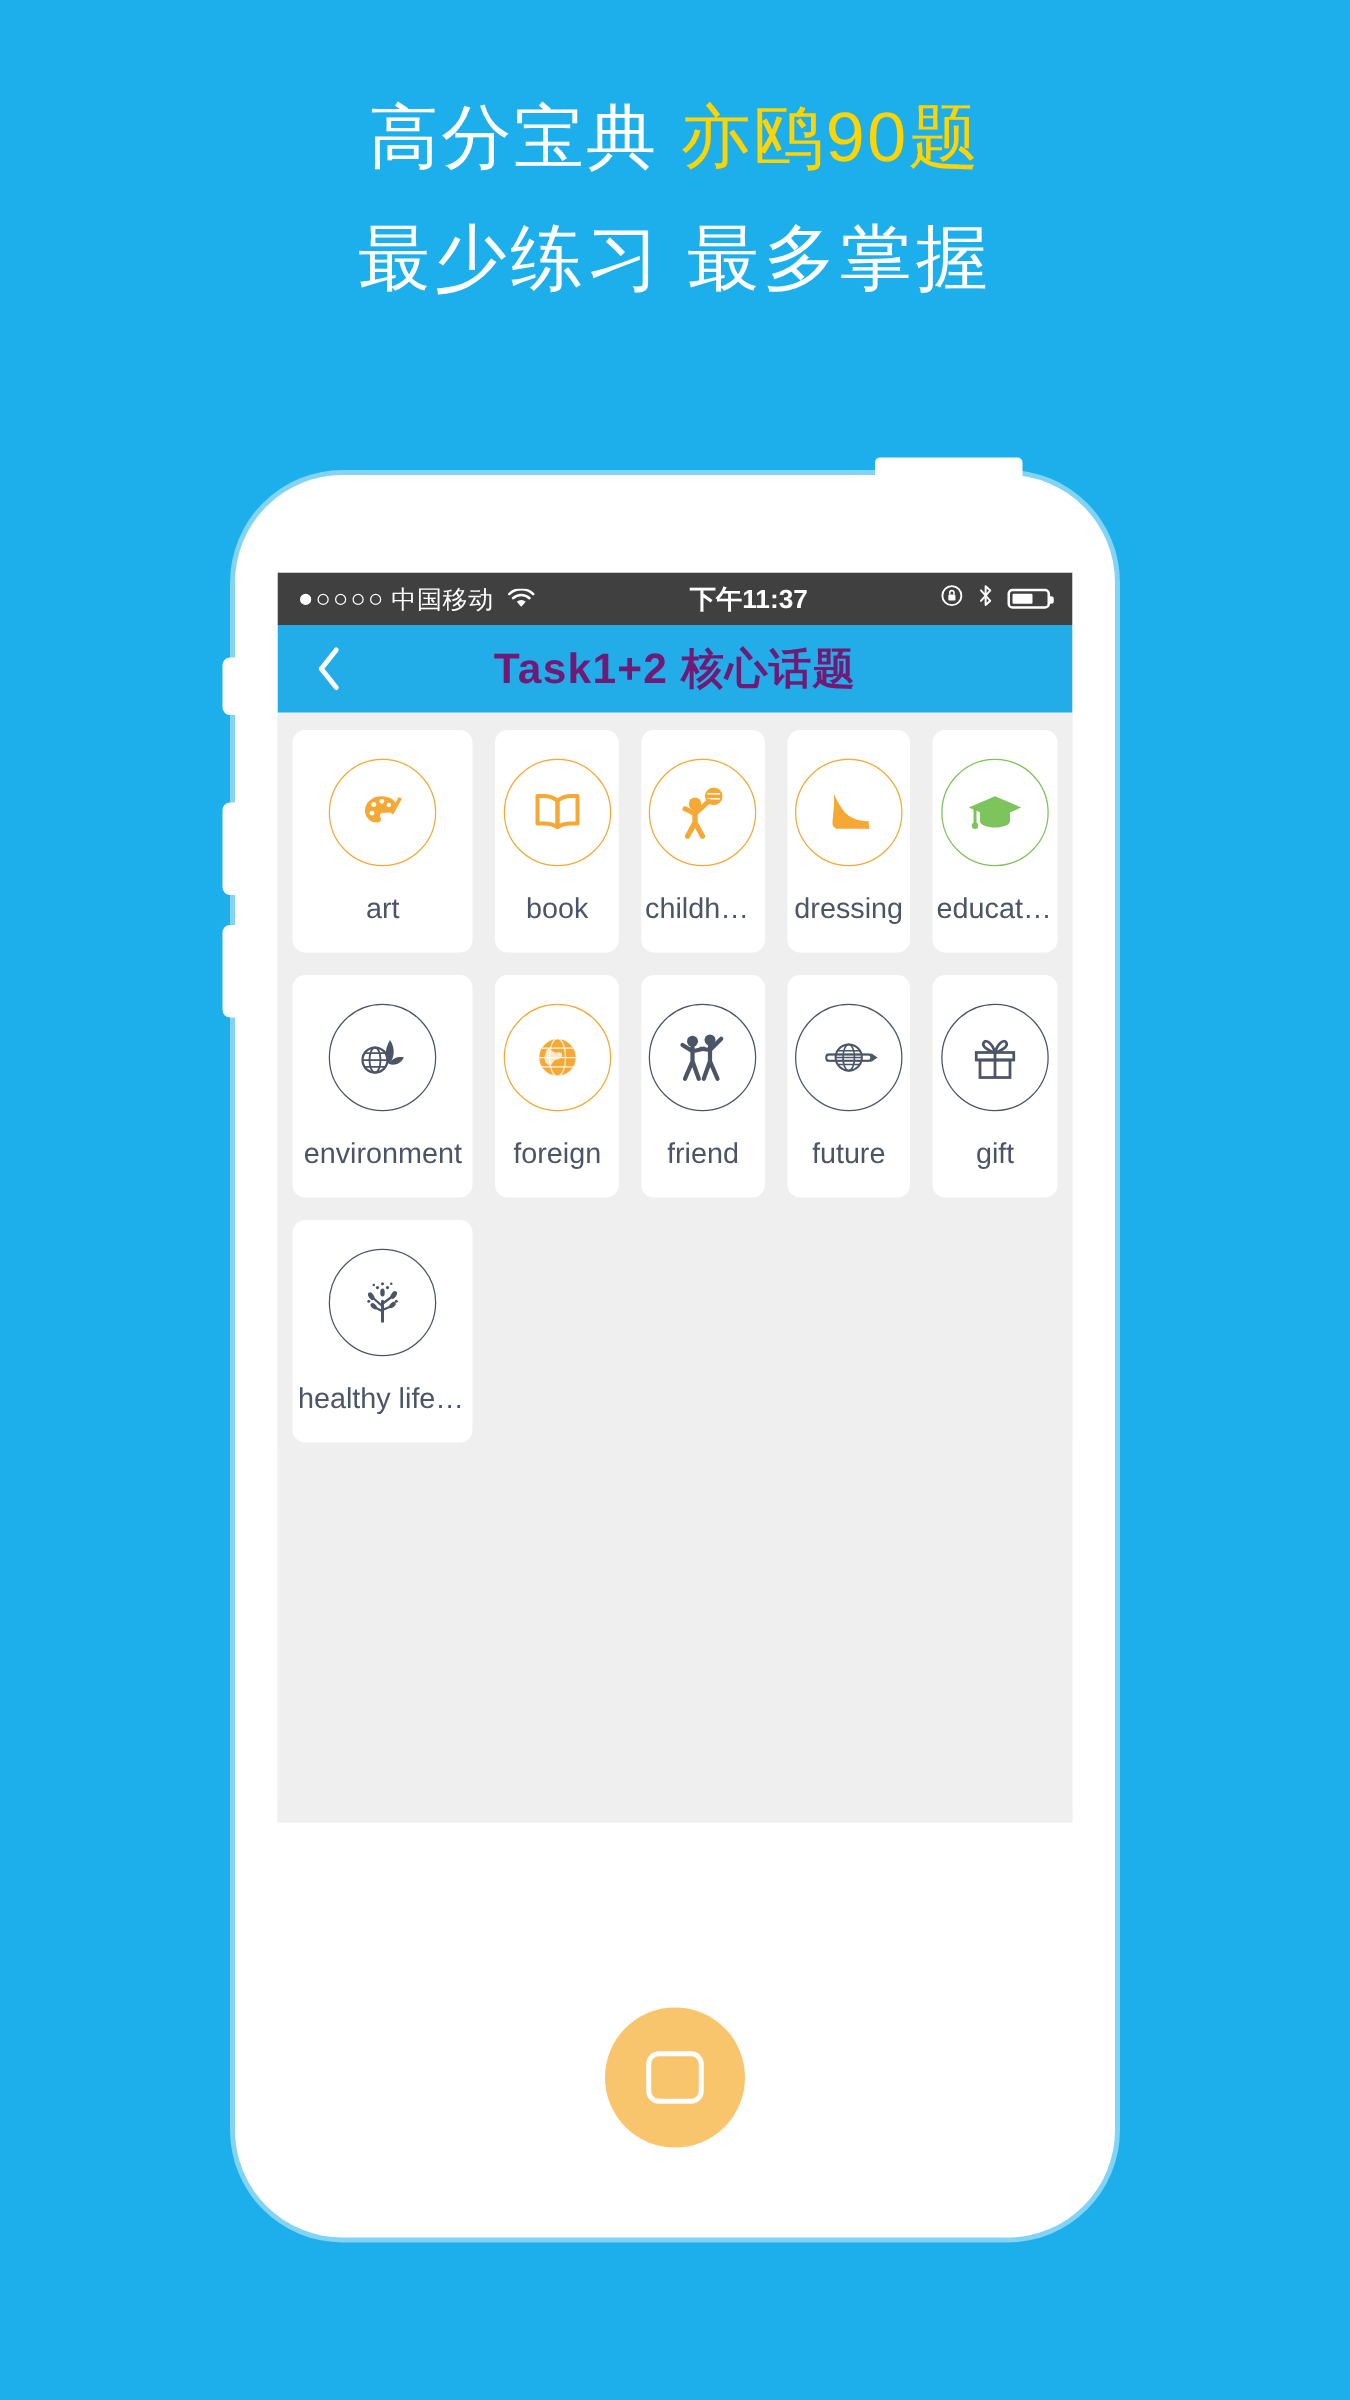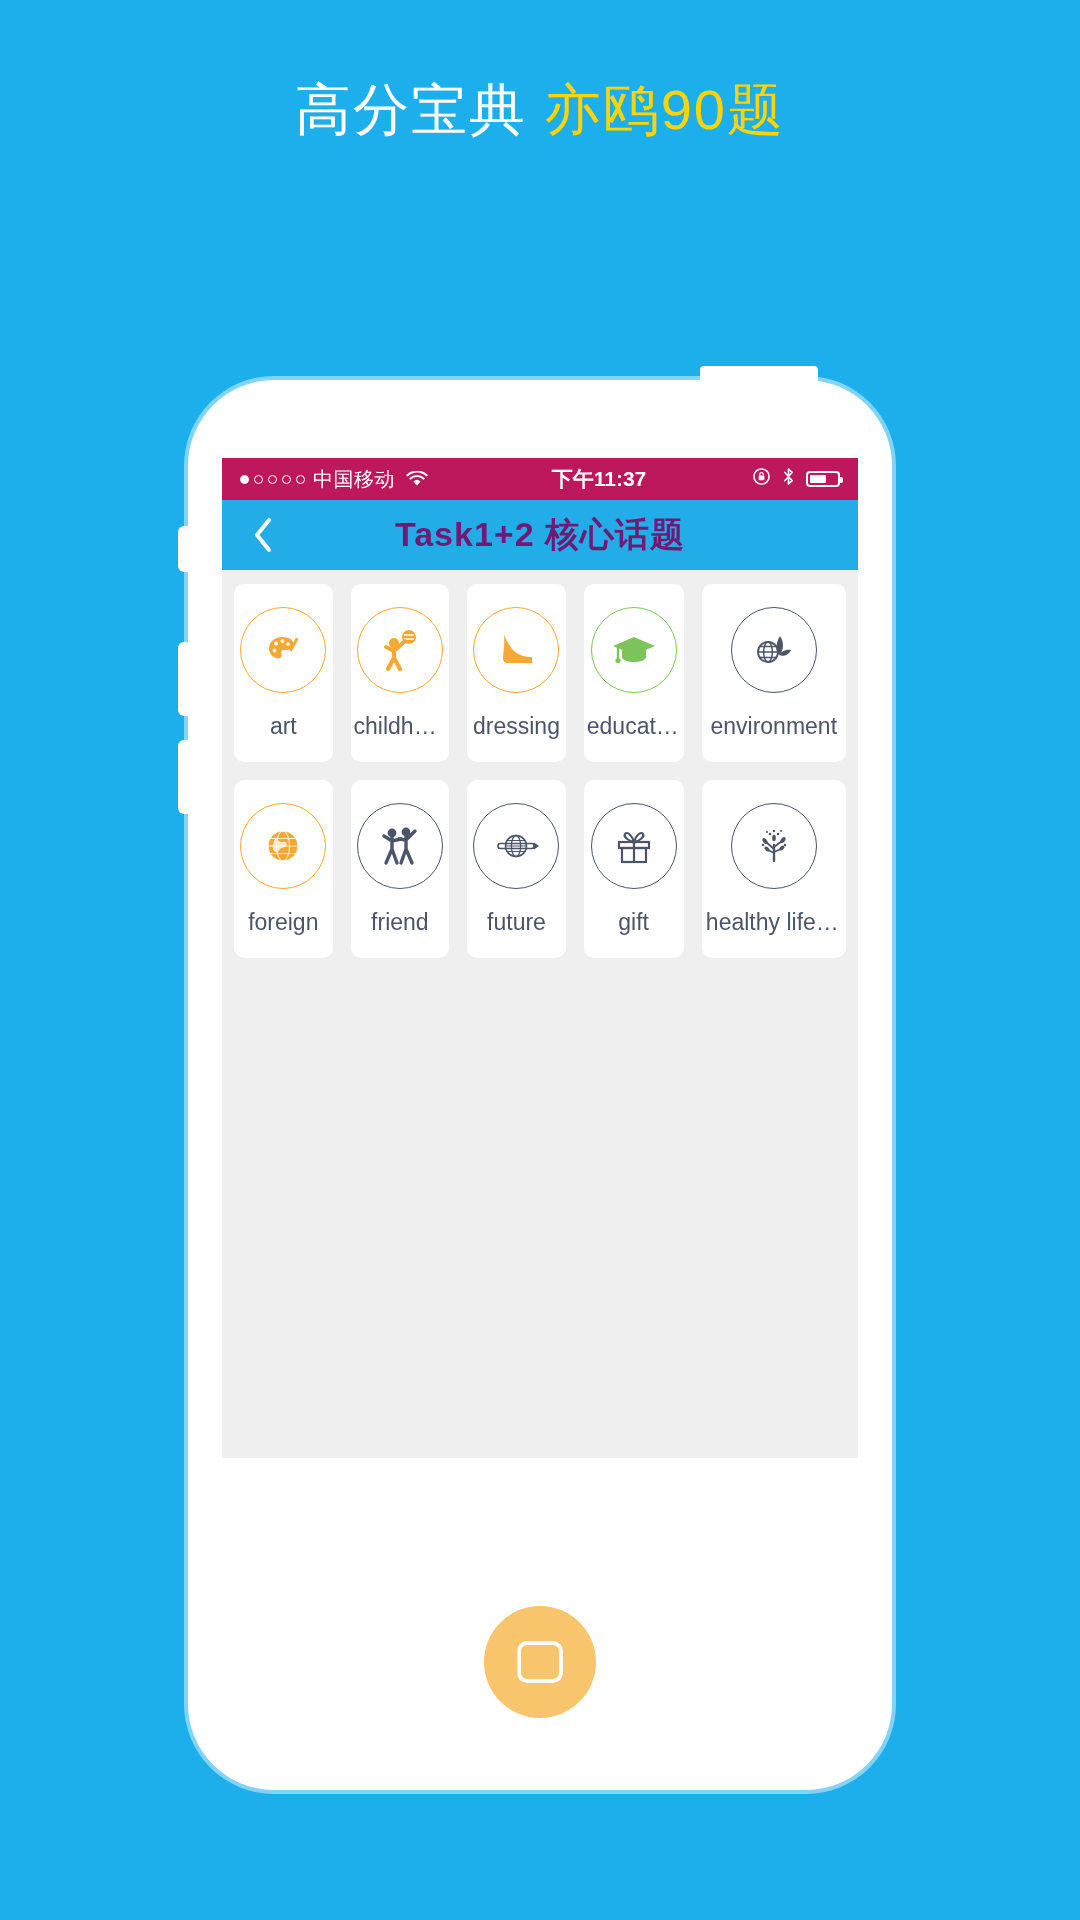--- a/index.html
+++ b/index.html
@@ -73,21 +73,21 @@
     top:78px;
     width:636px;
     height:1000px;
     background:#EFEFEF;
     overflow:hidden;
   }
 
   
   .statusbar {
     height:42px;
-    background:#be185d;
+    background:#404040;
     display:flex;
     align-items:center;
     padding:0 18px;
     color:#ffffff;
     font-size:20px;
   }
   .sb-left { display:flex; align-items:center; gap:8px; }
   .dots { display:flex; align-items:center; gap:5px; }
   .dot { width:9px; height:9px; border-radius:50%; border:1.6px solid #ffffff; }
   .dot.filled { background:#ffffff; }
@@ -204,20 +204,21 @@
   }
 </style>
 </head>
 <body>
 
 <div class="headline-wrap">
   <div class="headline">
     <span>高分宝典</span>
     <span class="accent">亦鸥90题</span>
   </div>
+  <div class="subhead">最少练习 最多掌握</div>
 </div>
 
 <div class="phone">
   <div class="phone-notch"></div>
   <div class="side-btn mute"></div>
   <div class="side-btn volup"></div>
   <div class="side-btn voldn"></div>
 
   <div class="screen">
 
@@ -277,20 +278,29 @@
             <circle cx="15" cy="15.5" r="2" fill="#fff"></circle>
             <circle cx="21.5" cy="13" r="1.9" fill="#fff"></circle>
             <circle cx="13.5" cy="22.5" r="1.9" fill="#fff"></circle>
             <circle cx="27" cy="16" r="1.8" fill="#fff"></circle>
             <path d="M28 22 L35 9.5 L37.5 11 L30.5 23.5z" fill="#F5A833"></path>
           </svg>
         </div>
         <div class="tile-label">art</div>
       </div>
 
+      <div class="tile">
+        <div class="tile-circle">
+          <svg width="44" height="40" viewBox="0 0 44 40">
+            <path d="M22 10.5c-3-2.6-7-3.8-11.5-3.8H6v22h5.5c4 0 7.7 1 10.5 3V10.5z" fill="none" stroke="#F5A833" stroke-width="3.2" stroke-linejoin="round"></path>
+            <path d="M22 10.5c3-2.6 7-3.8 11.5-3.8H38v22h-5.5c-4 0-7.7 1-10.5 3V10.5z" fill="none" stroke="#F5A833" stroke-width="3.2" stroke-linejoin="round"></path>
+          </svg>
+        </div>
+        <div class="tile-label">book</div>
+      </div>
 
       <div class="tile">
         <div class="tile-circle">
           <svg width="42" height="46" viewBox="0 0 42 46">
             <circle cx="30" cy="10" r="7" fill="#F5A833"></circle>
             <path d="M25 8 h10 M25 12 h10" stroke="#fff" stroke-width="1.3"></path>
             <circle cx="15" cy="16" r="5" fill="#F5A833"></circle>
             <path d="M15 21 L15 31 M15 31 L9 42 M15 31 L21 42" stroke="#F5A833" stroke-width="4.2" stroke-linecap="round"></path>
             <path d="M15 24 L7 20 M15 24 L26 14" stroke="#F5A833" stroke-width="4" stroke-linecap="round"></path>
           </svg>

